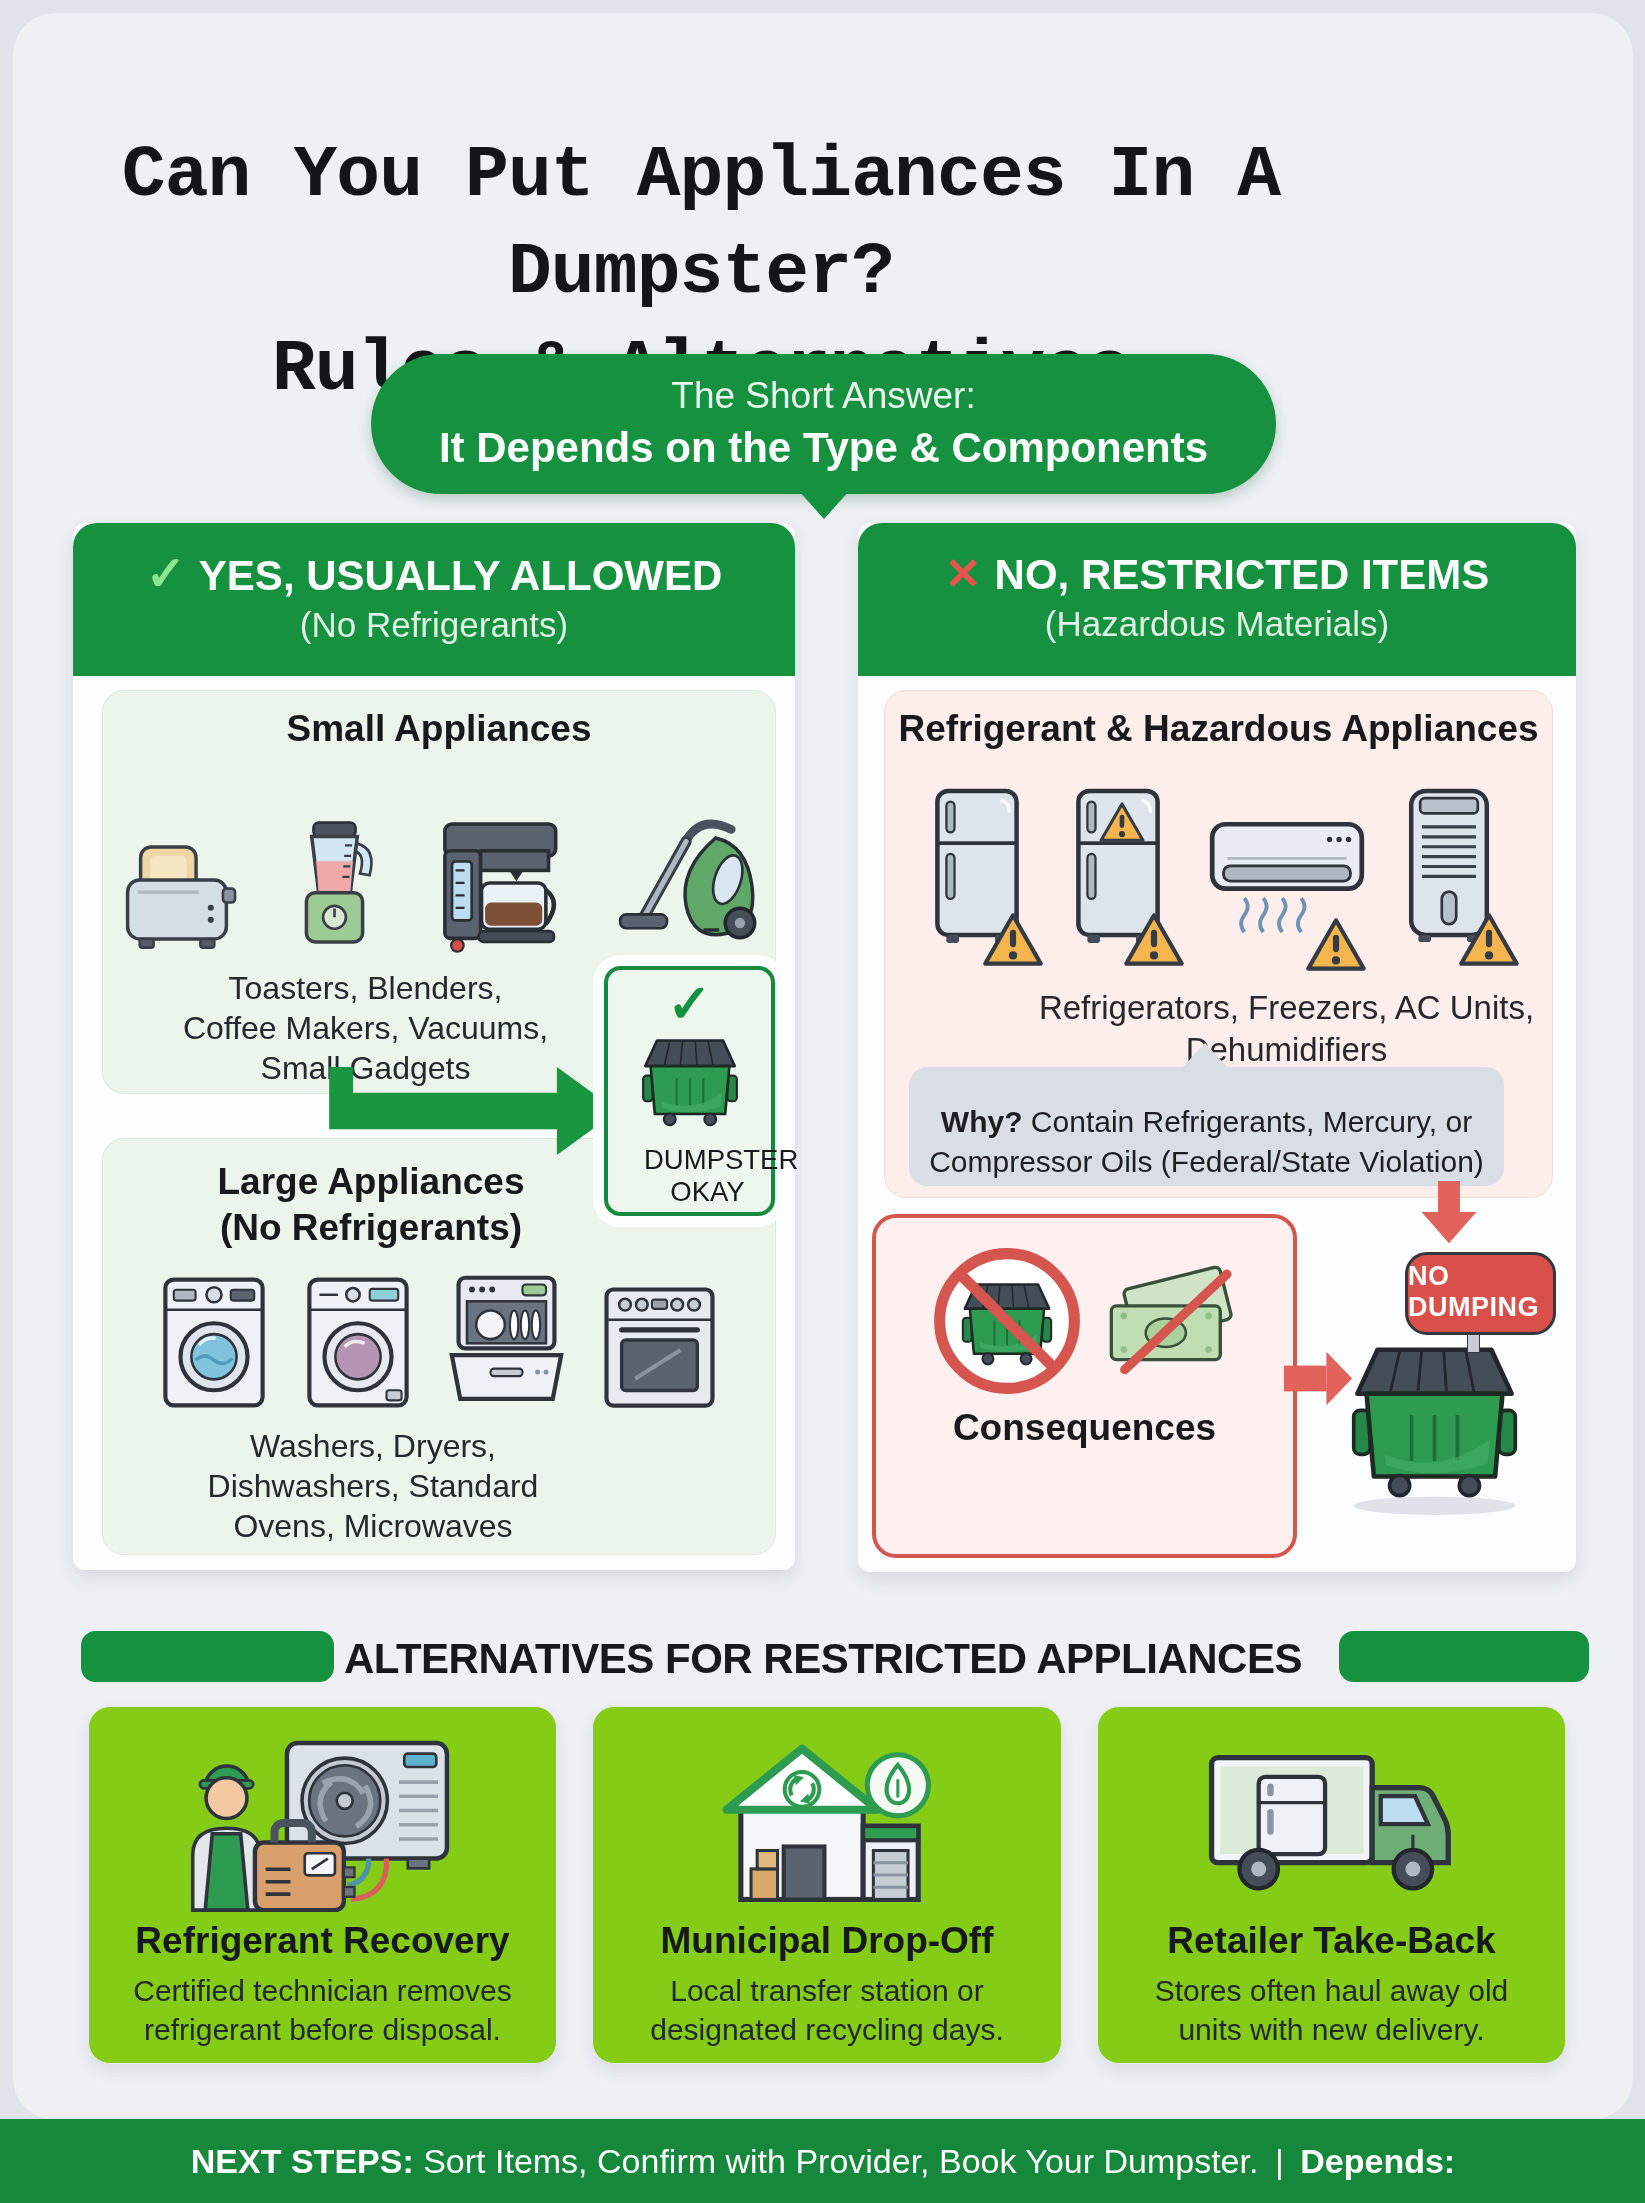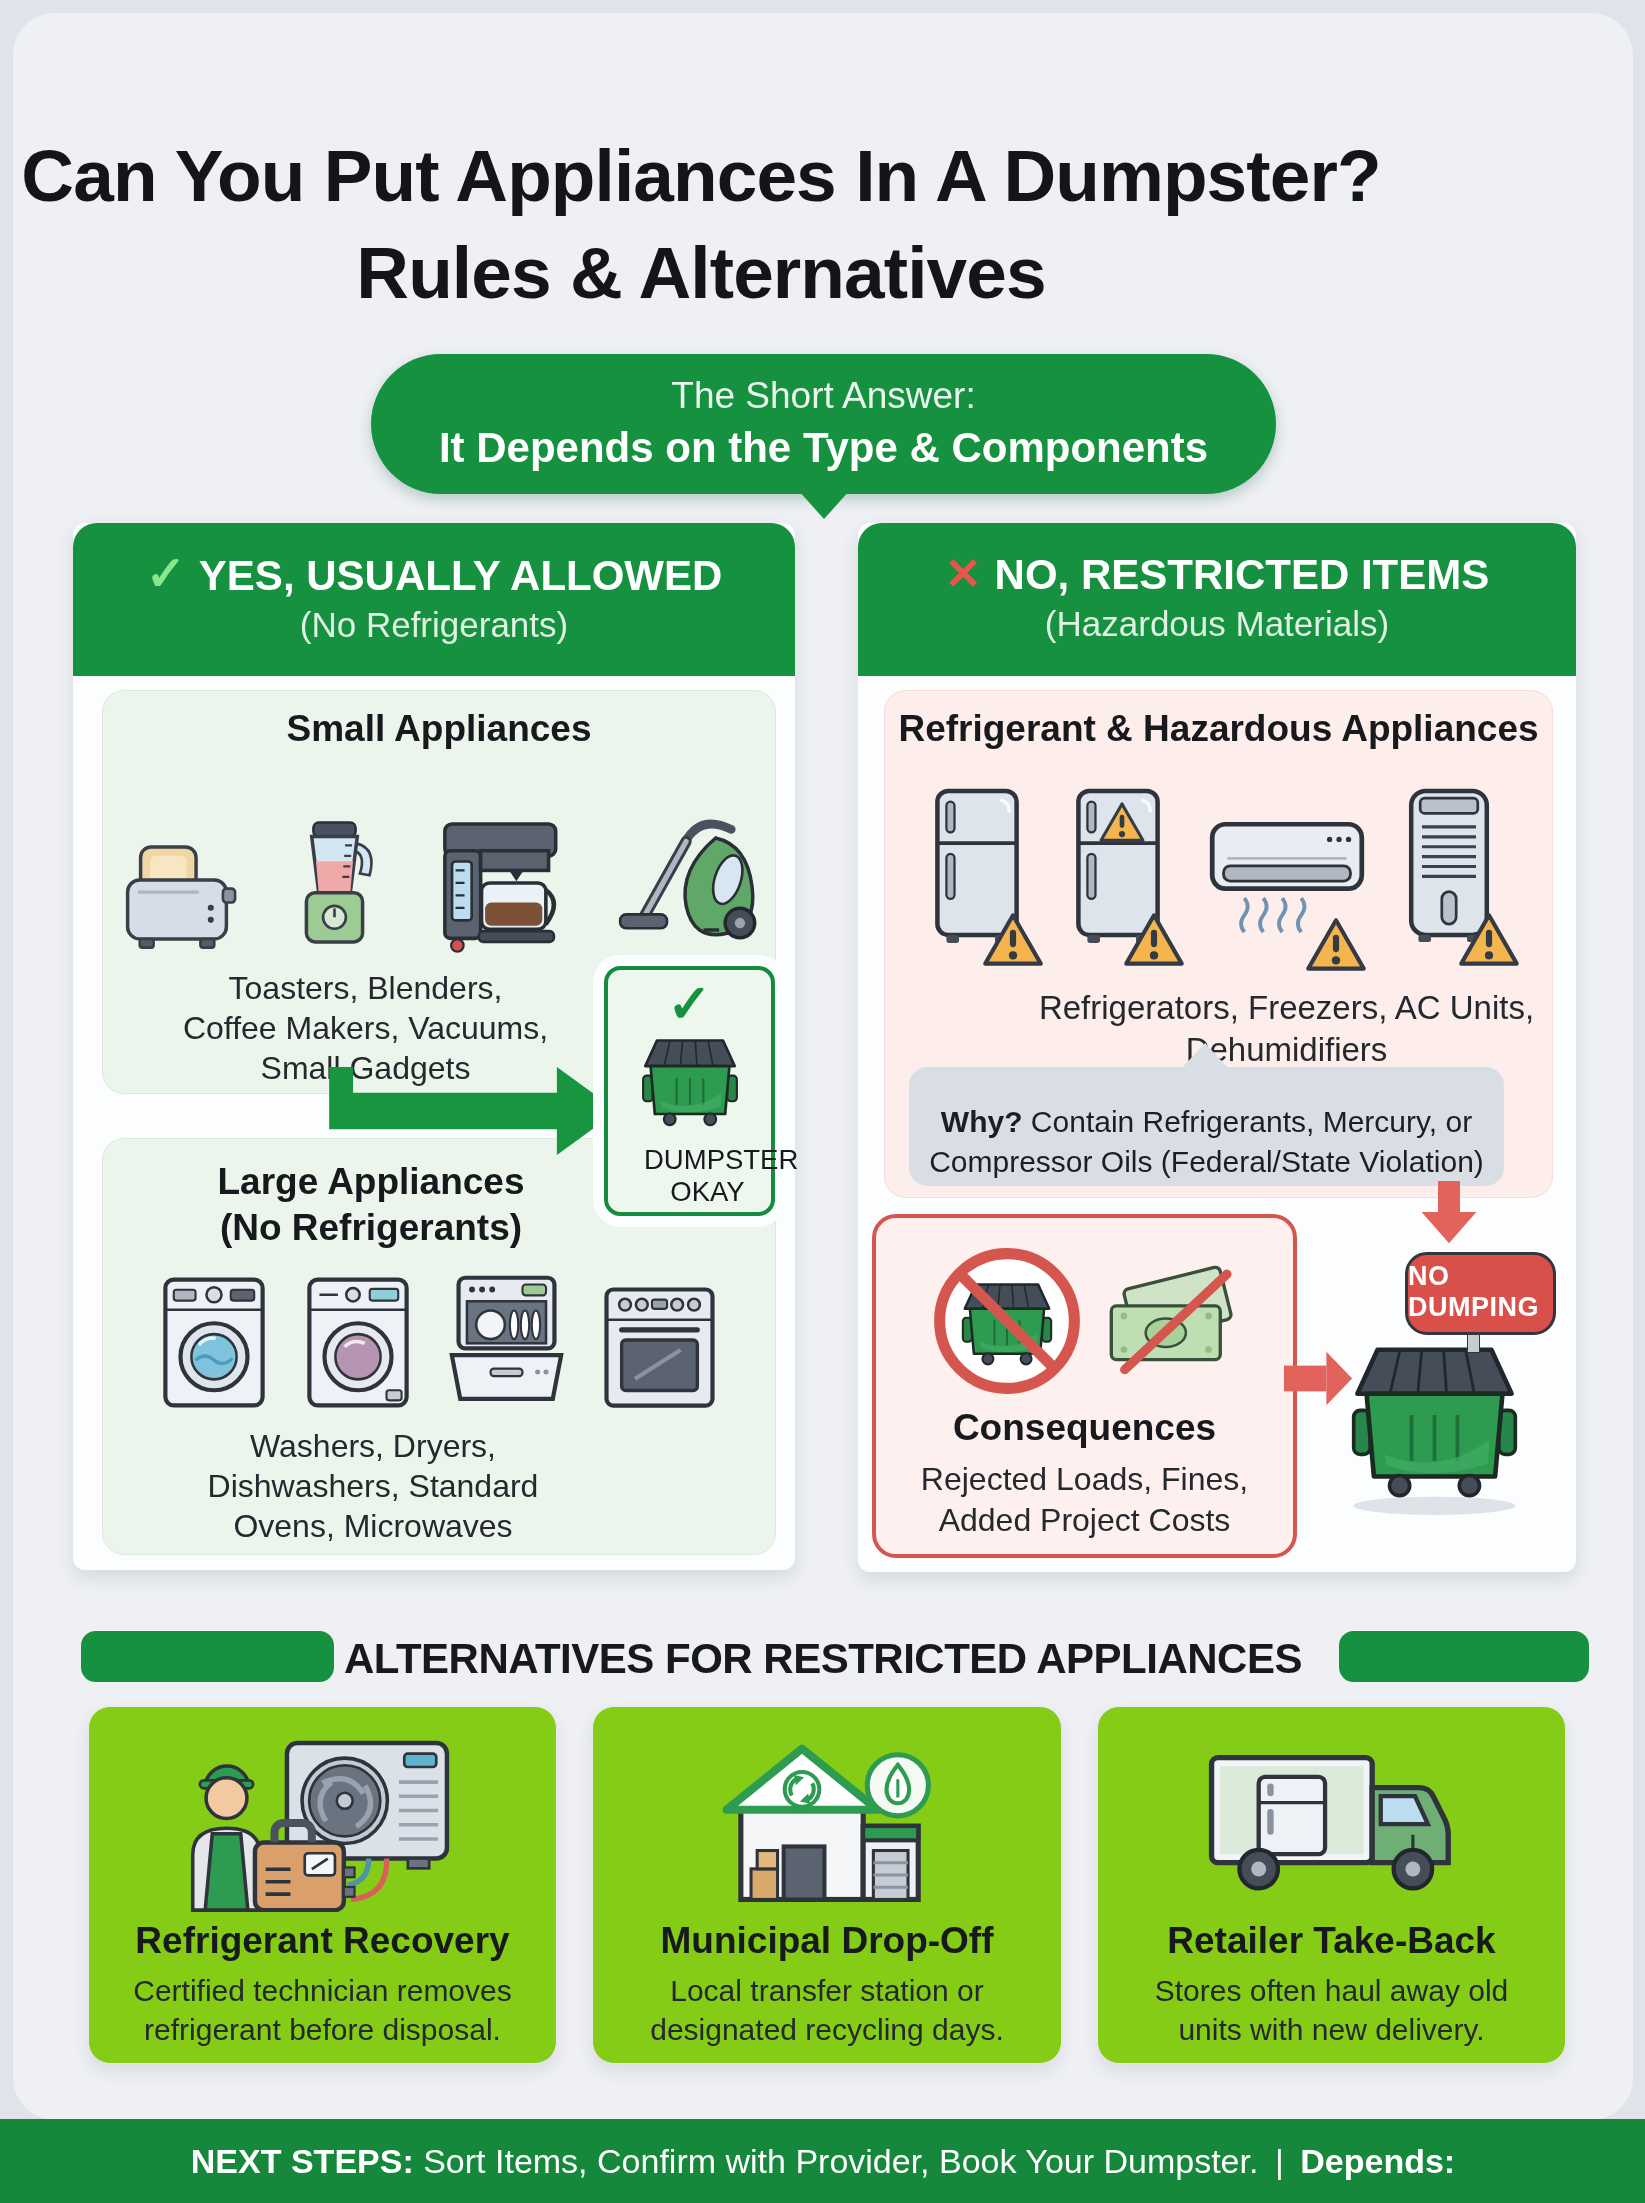--- a/index.html
+++ b/index.html
@@ -9,21 +9,21 @@
     font-family:"Liberation Sans", sans-serif;
     color:#17191d;
   }
   .main-card{
     position:absolute;left:13px;top:13px;width:1620px;height:2107px;
     background:#eef0f4;border-radius:42px;
   }
   
   .title{
     position:absolute;left:0;top:127px;width:1402px;text-align:center;
-    font-size:73px;font-weight:bold;line-height:97px;letter-spacing:-0.9px;color:#141519;
+    font-size:73px;font-weight:bold;line-height:97px;letter-spacing:-0.9px;color:#141519;font-family:Liberation Mono, monospace;
   }
   
   .pill{
     position:absolute;left:371px;top:354px;width:905px;height:140px;
     background:#16913f;border-radius:70px;text-align:center;
     box-shadow:0 5.5px 13px rgba(20,90,45,.25);
   }
   .pill-line1{margin-top:18.4px;font-size:37px;color:#eaf7ee;line-height:48px;}
   .pill-line2{font-size:42px;font-weight:bold;color:#ffffff;line-height:55px;}
   .pill-pointer{
@@ -511,24 +511,20 @@
   <div class="cq-box">
     <div class="cq-icons">
       <svg width="162" height="162" viewBox="0 0 176 176">
           <use href="#sym-nodump"></use>
         </svg>
       <svg width="143" height="118" viewBox="0 0 156 128">
           <use href="#sym-cash"></use>
         </svg>
     </div>
     <div class="cq-title">Consequences</div>
-    <div class="cq-text">
-      <div>Rejected Loads, Fines,</div>
-      <div>Added Project Costs</div>
-    </div>
   </div>
 
   <svg class="arrow-abs" style="left:1284px;top:1348px;" width="70" height="61" viewBox="0 0 76 66">
     <rect x="0" y="19" width="46" height="28" fill="#e2635c"></rect>
     <polygon points="46,4 46,62 74,33" fill="#e2635c"></polygon>
   </svg>
 
   <div class="sign">
     <div class="sign-text">
       <div>NO</div>

